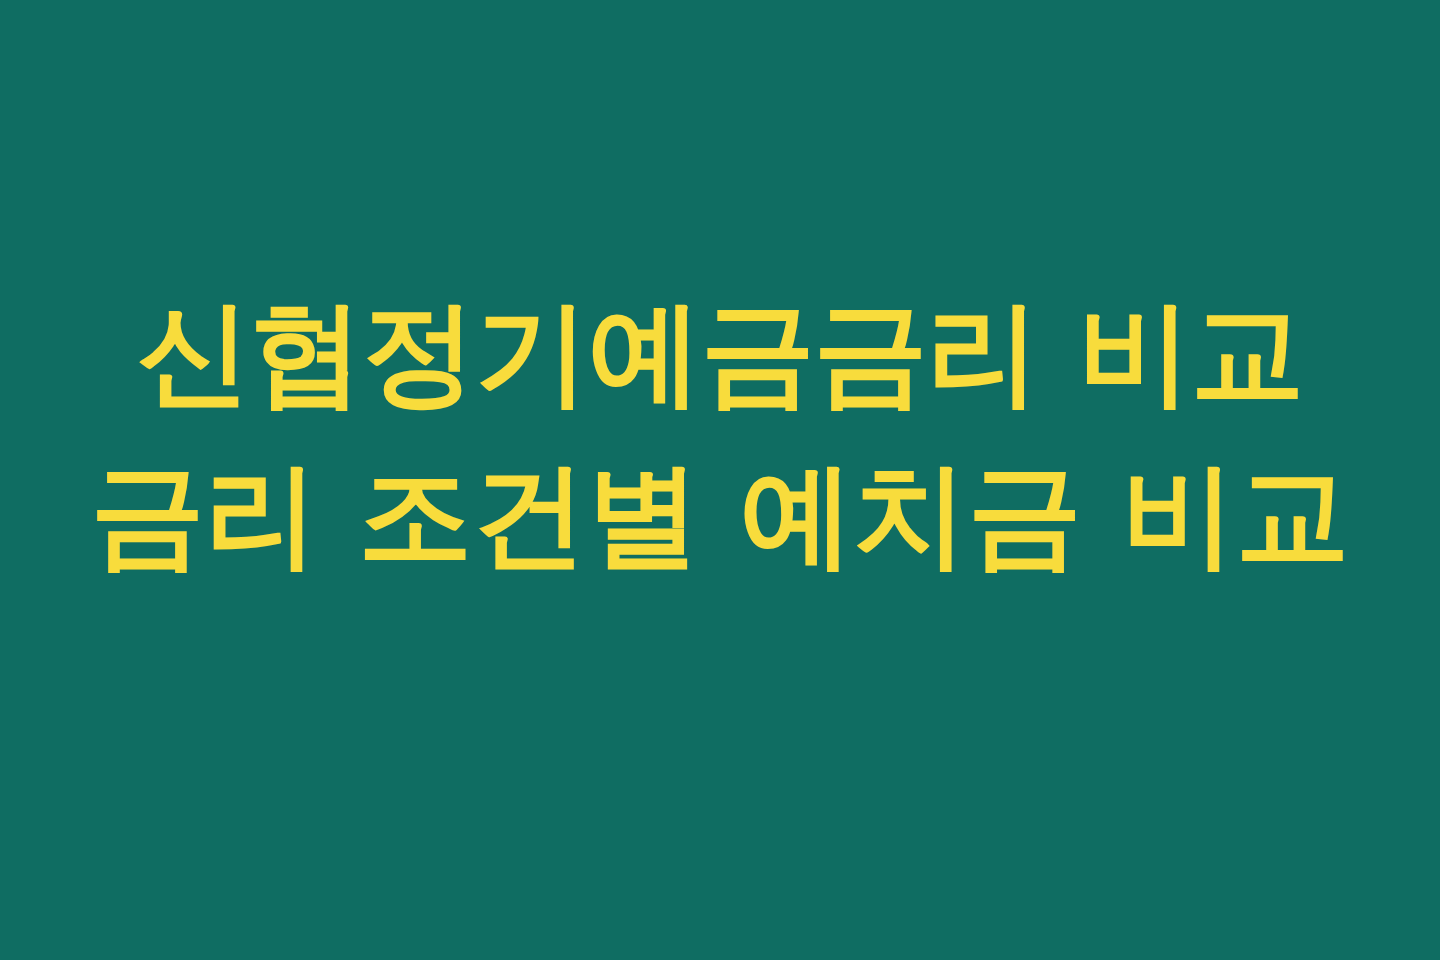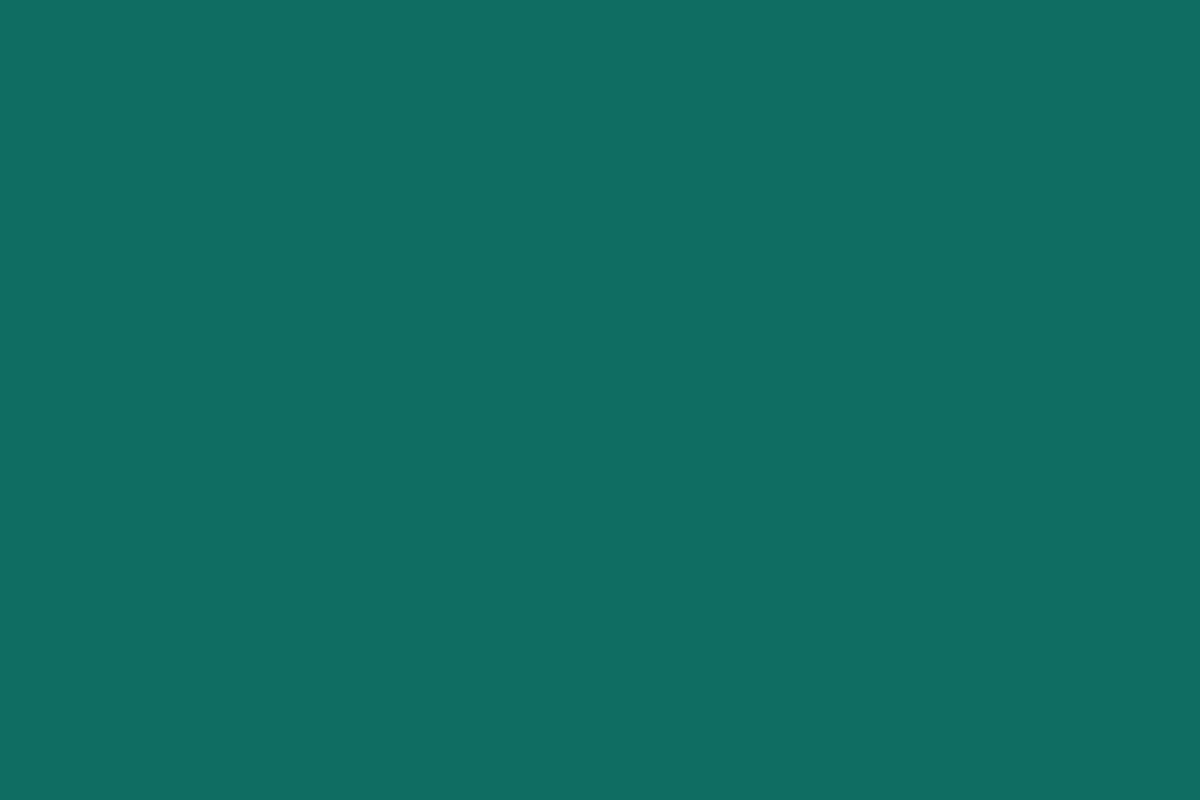--- a/index.html
+++ b/index.html
@@ -62,17 +62,19 @@
     letter-spacing: 0px;
   }
 </style>
 </head>
 <body>
 
 <div class="title-card" style="background: rgb(15, 109, 98);">
 
   <div class="title-block">
 
+    <span class="title-line title-line-1" style="color: rgb(248, 220, 60);">신협정기예금금리 비교</span>
 
+    <span class="title-line title-line-2" style="color: rgb(248, 220, 60);">금리 조건별 예치금 비교</span>
 
   </div>
 
 </div>
 
 </body></html>

